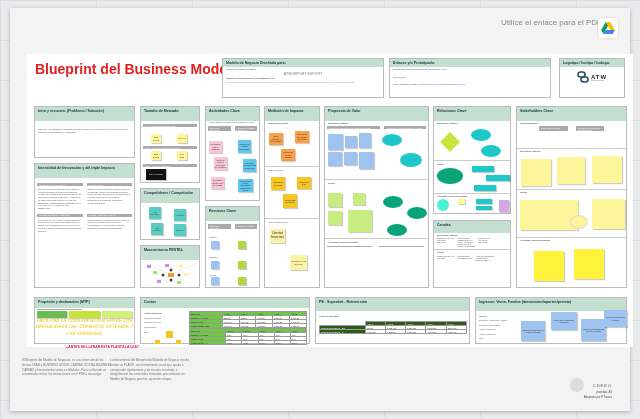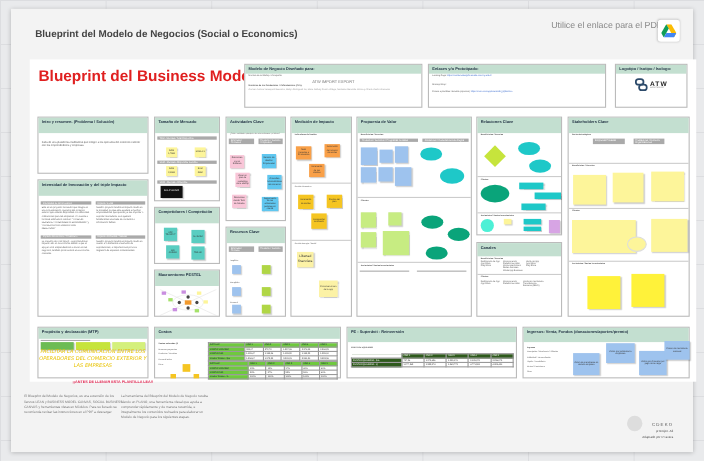--- a/index.html
+++ b/index.html
@@ -29,21 +29,20 @@
 table{border-collapse:collapse;font-size:2px}
 td{border:.3px solid #999;padding:.5px 1px;height:3px}
 .tg{background:#6fc93e;color:#123}.tdg{background:#2e5a1c;color:#fff}
 .hand{font-size:4.6px;color:#e8c200;font-style:italic;text-align:center;line-height:1.4;font-family:"DejaVu Sans",sans-serif}
 </style>
 </head>
 <body>
 
 <div class="gridbg"></div>
 <div class="frame">
-  <div class="title">Blueprint del Modelo de Negocios (Social o Economics)</div>
   <div class="pdf">Utilice el enlace para el PDF</div>
   <div class="gdrive">
     <svg viewBox="0 0 24 21">
         <polygon points="8,0 16,0 24,14 20,21" fill="#fbbc04"></polygon>
         <polygon points="8,0 0,14 4,21 12,7" fill="#0f9d58"></polygon>
         <polygon points="4,21 20,21 24,14 8,14" fill="#4285f4"></polygon>
       </svg>
   </div>
 
   <div class="canvas">

